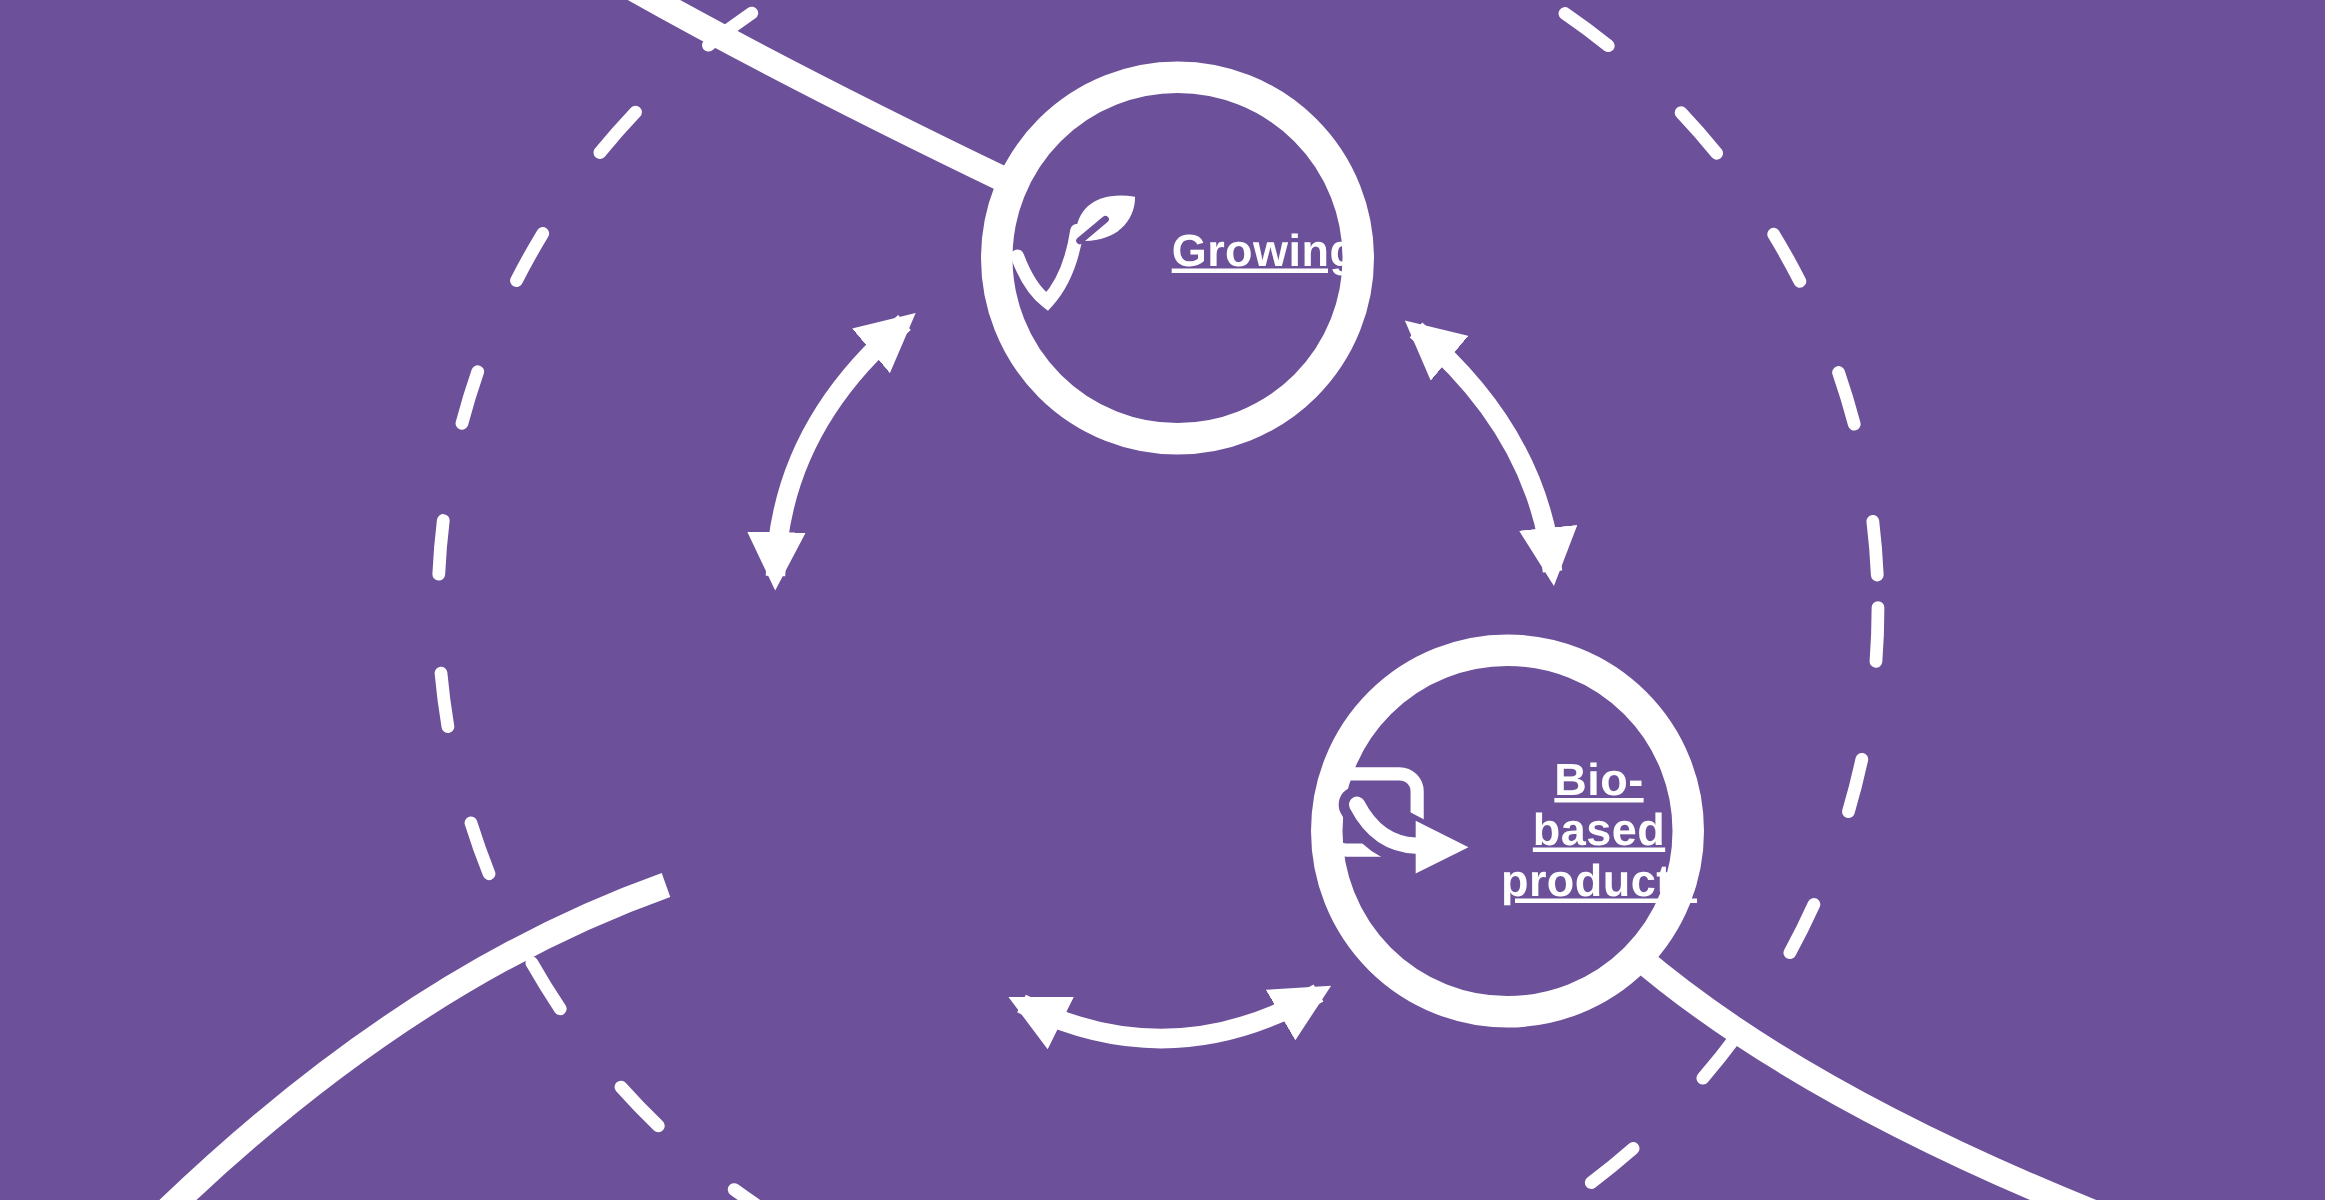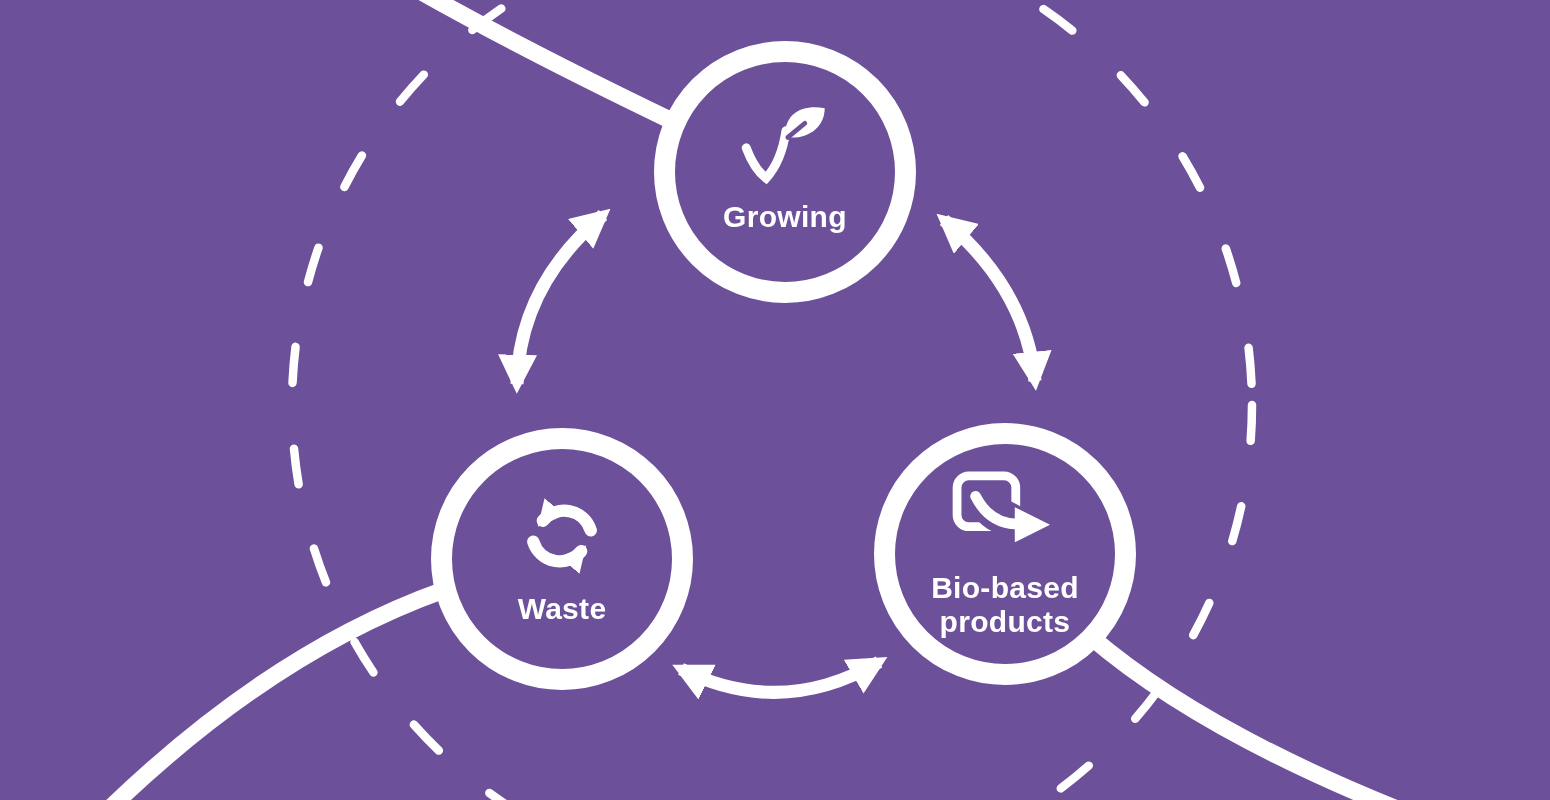--- a/index.html
+++ b/index.html
@@ -17,21 +17,21 @@
   }
   .node .icon{display:block;line-height:0;}
   .node .label{
     font-size:30px;font-weight:700;letter-spacing:.3px;line-height:1.12;
     white-space:pre-line;color:#fff;
   }
   .node-growing{left:654px;top:41px;}
   .node-growing .inner{transform:translateY(-4px);}
   .node-waste{left:431px;top:428px;}
   .node-bio{left:874px;top:423px;}
-  .inner{display:flex;flex-direction:column;align-items:center;gap:12px;}
+  .inner{display:flex;flex-direction:row;align-items:center;gap:12px;text-decoration:underline;}
 </style>
 </head>
 <body>
 
 <div class="stage">
 
   <svg class="lineart" width="1550" height="800" viewBox="0 0 1550 800">
     <defs>
       <marker id="ah" viewBox="0 0 10 10" refX="7.5" refY="5" markerWidth="3" markerHeight="3" orient="auto-start-reverse">
         <path d="M0,0 L10,5 L0,10 z" fill="#ffffff"></path>
@@ -58,31 +58,20 @@
         <svg width="104" height="86" viewBox="0 0 110 90">
           <path d="M14,48 C20,64 27,74 35,80 C46,68 53,50 56,30" fill="none" stroke="#ffffff" stroke-width="9.5" stroke-linecap="round"></path>
           <path d="M55,33 C56,13 71,2 97,6 C97,25 81,39 57,37 C55,36 55,35 55,33 Z" fill="#ffffff"></path>
           <path d="M58,37 L76,22" stroke="#6c509a" stroke-width="5" stroke-linecap="round"></path>
         </svg>
       </span>
       <span class="label">Growing</span>
     </div>
   </div>
 
-  <div class="node node-waste">
-    <div class="inner">
-      <span class="icon">
-        <svg width="96" height="88" viewBox="0 0 100 92">
-          <path d="M80,40 A29,29 0 0 0 30,30" fill="none" stroke="#ffffff" stroke-width="13" stroke-linecap="round" marker-end="url(#ah-s)"></path>
-          <path d="M20,52 A29,29 0 0 0 70,62" fill="none" stroke="#ffffff" stroke-width="13" stroke-linecap="round" marker-end="url(#ah-s)"></path>
-        </svg>
-      </span>
-      <span class="label">Waste</span>
-    </div>
-  </div>
 
   <div class="node node-bio">
     <div class="inner">
       <span class="icon">
         <svg width="110" height="90" viewBox="0 0 112 92">
           <rect x="7" y="7" width="60" height="52" rx="12" fill="none" stroke="#ffffff" stroke-width="9"></rect>
 
           <path d="M26,28 Q40,56 66,57" fill="none" stroke="#6c509a" stroke-width="25" stroke-linecap="round"></path>
           <polygon points="108,57 60,32 60,82" fill="#6c509a"></polygon>
 

